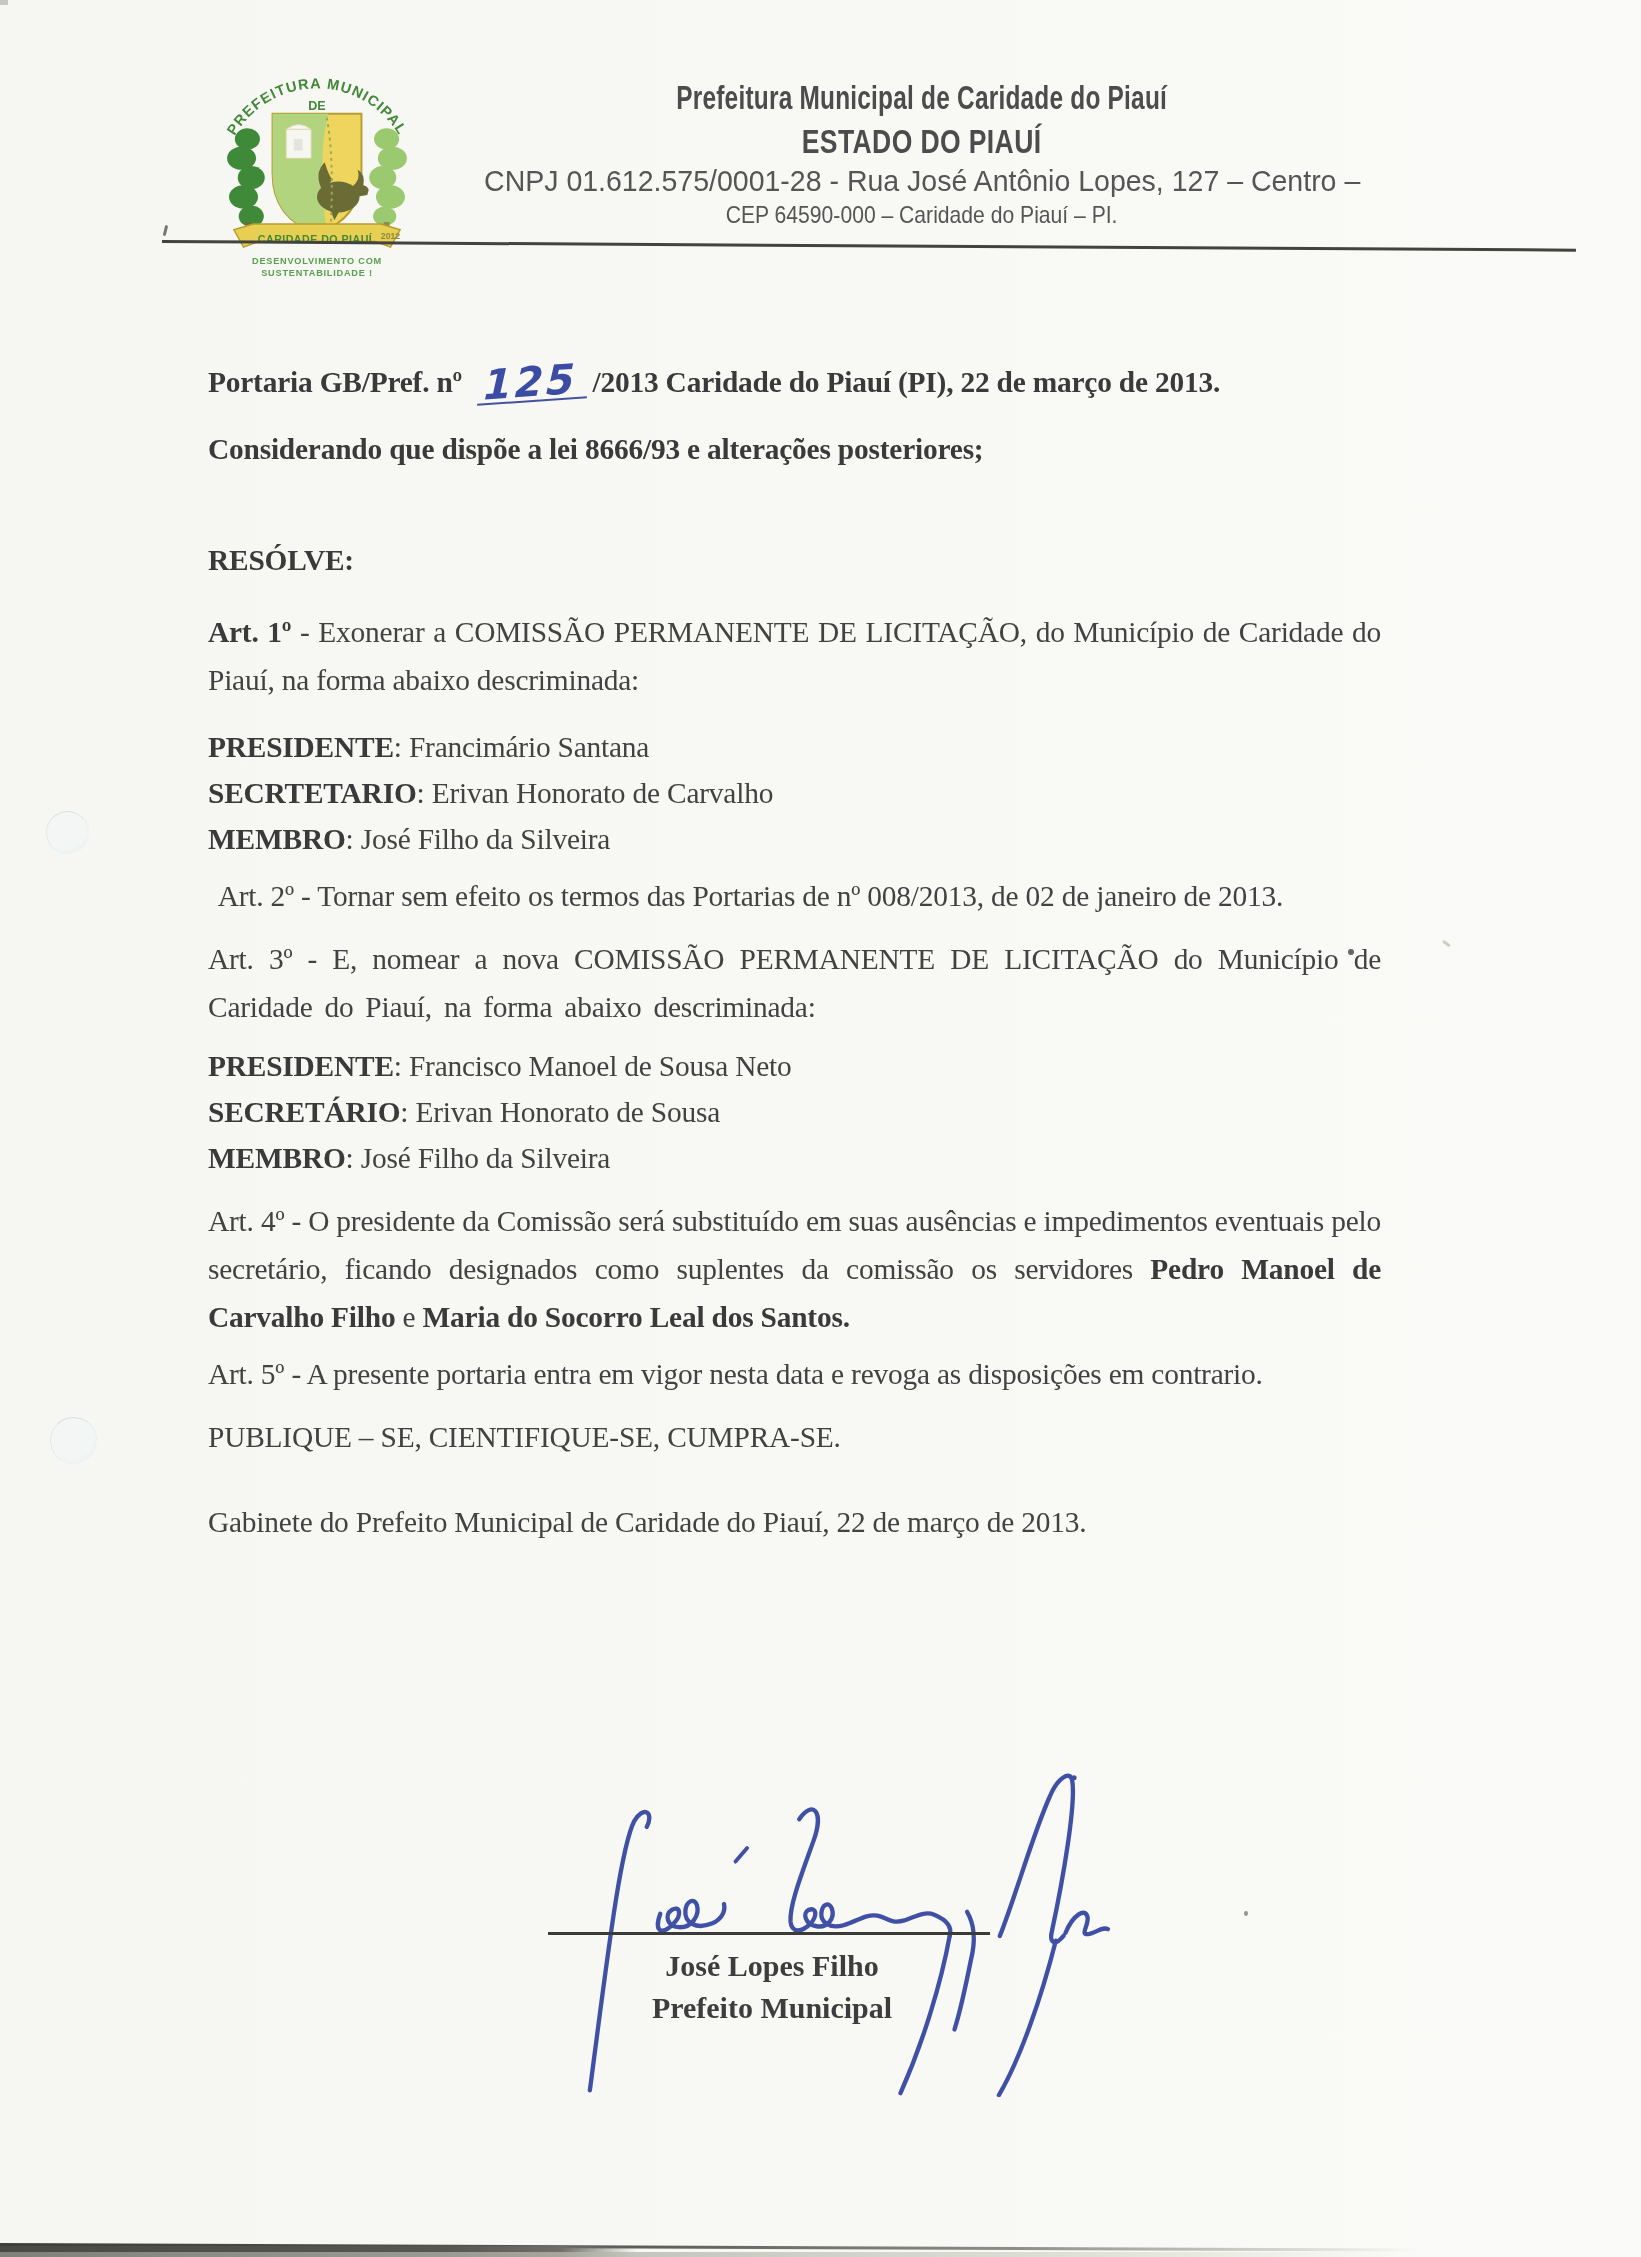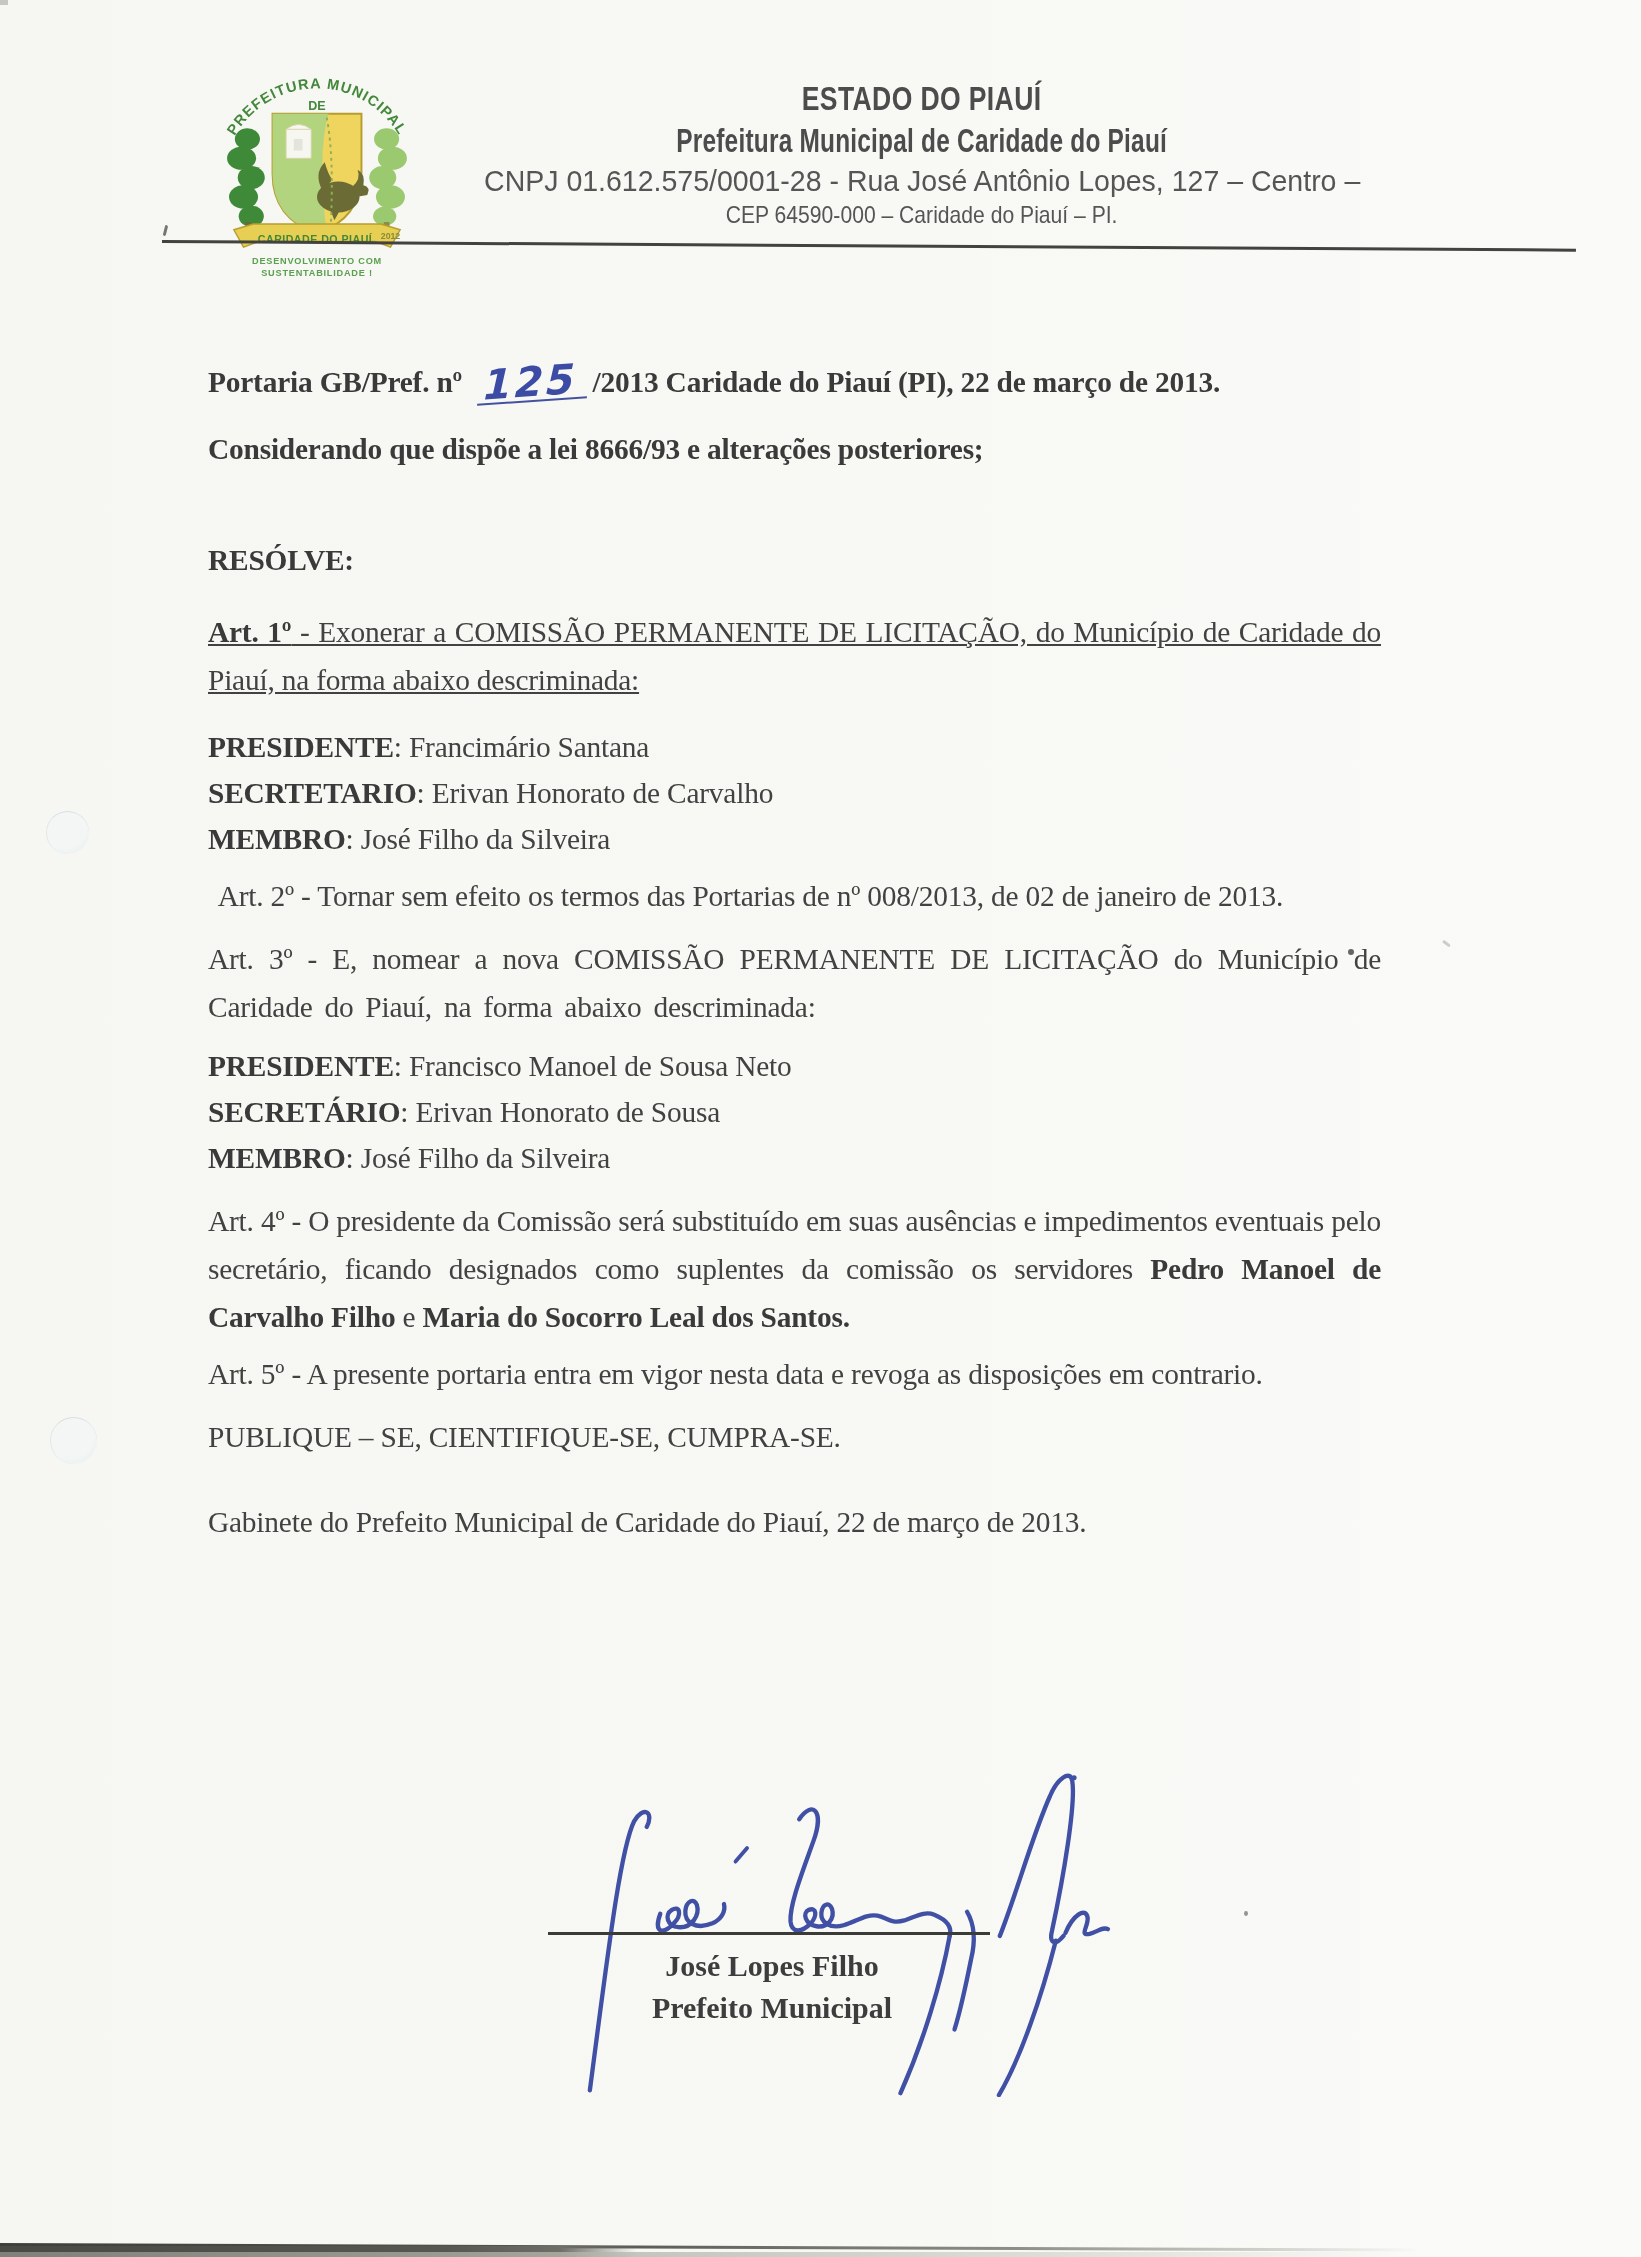--- a/index.html
+++ b/index.html
@@ -136,33 +136,33 @@
       <path d="M 34,186 l 20,-6 l 132,0 l 20,6 l -10,18 l -16,-6 l -120,0 l -16,6 z" fill="#e6cf52" stroke="#b89d2e" stroke-width="1.5"></path>
       <text x="118" y="200" text-anchor="middle" font-family="Liberation Sans, sans-serif" font-size="11" font-weight="bold" fill="#43883a" letter-spacing=".5">CARIDADE DO PIAUÍ</text>
       <text x="196" y="195" text-anchor="middle" font-family="Liberation Sans, sans-serif" font-size="9" font-weight="bold" fill="#8a8a3a">2012</text>
     </g>
 
     <text x="120" y="221" text-anchor="middle" font-family="Liberation Sans, sans-serif" font-size="9.5" font-weight="bold" fill="#5aa04e" letter-spacing=".8">DESENVOLVIMENTO COM</text>
     <text x="120" y="234" text-anchor="middle" font-family="Liberation Sans, sans-serif" font-size="9.5" font-weight="bold" fill="#5aa04e" letter-spacing=".8">SUSTENTABILIDADE !</text>
   </svg>
 
   <div class="header-text">
+    <span class="hl hl2"><span>Prefeitura Municipal de Caridade do Piauí</span></span>
     <span class="hl hl1"><span>ESTADO DO PIAUÍ</span></span>
-    <span class="hl hl2"><span>Prefeitura Municipal de Caridade do Piauí</span></span>
     <span class="hl hl3"><span>CNPJ 01.612.575/0001-28 - Rua José Antônio Lopes, 127 – Centro –</span></span>
     <span class="hl hl4"><span>CEP 64590-000 – Caridade do Piauí – PI.</span></span>
   </div>
 
   <div class="divider"></div>
 
   <div class="doc-body">
       <div class="para" style="margin-top: 0px; text-align: left;"><span class="b">Portaria GB/Pref. nº </span><span class="hw">125</span><span class="b">/2013 Caridade do Piauí (PI), 22 de março de 2013.</span></div>
       <div class="para" style="margin-top: 19.3px; text-align: left;"><span class="b">Considerando que dispõe a lei 8666/93 e alterações posteriores;</span></div>
       <div class="para" style="margin-top: 63px; text-align: left;"><span class="b">RESÓLVE:</span></div>
-      <div class="para" style="margin-top: 24px; text-align: justify; text-decoration: underline;"><span class="b">Art. 1º</span><span> - Exonerar a COMISSÃO PERMANENTE DE LICITAÇÃO, do Município de Caridade do Piauí, na forma abaixo descriminada:</span></div>
+      <div class="para" style="margin-top: 24px; text-align: justify;"><span class="b">Art. 1º</span><span> - Exonerar a COMISSÃO PERMANENTE DE LICITAÇÃO, do Município de Caridade do Piauí, na forma abaixo descriminada:</span></div>
       <div class="para roster" style="margin-top: 19.3px;">
         <div><span class="b">PRESIDENTE</span>: Francimário Santana</div>
         <div><span class="b">SECRTETARIO</span>: Erivan Honorato de Carvalho</div>
         <div><span class="b">MEMBRO</span>: José Filho da Silveira</div>
       </div>
       <div class="para" style="margin-top: 10.6px; text-align: justify; text-indent: 9.7px;"><span>Art. 2º - Tornar sem efeito os termos das Portarias de nº 008/2013, de 02 de janeiro de 2013.</span></div>
       <div class="para" style="margin-top: 14.5px; text-align: justify; word-spacing: 4.8px;"><span>Art. 3º - E, nomear a nova COMISSÃO PERMANENTE DE LICITAÇÃO do Município de Caridade do Piauí, na forma abaixo descriminada:</span></div>
       <div class="para roster" style="margin-top: 12.6px;">
         <div><span class="b">PRESIDENTE</span>: Francisco Manoel de Sousa Neto</div>
         <div><span class="b">SECRETÁRIO</span>: Erivan Honorato de Sousa</div>

